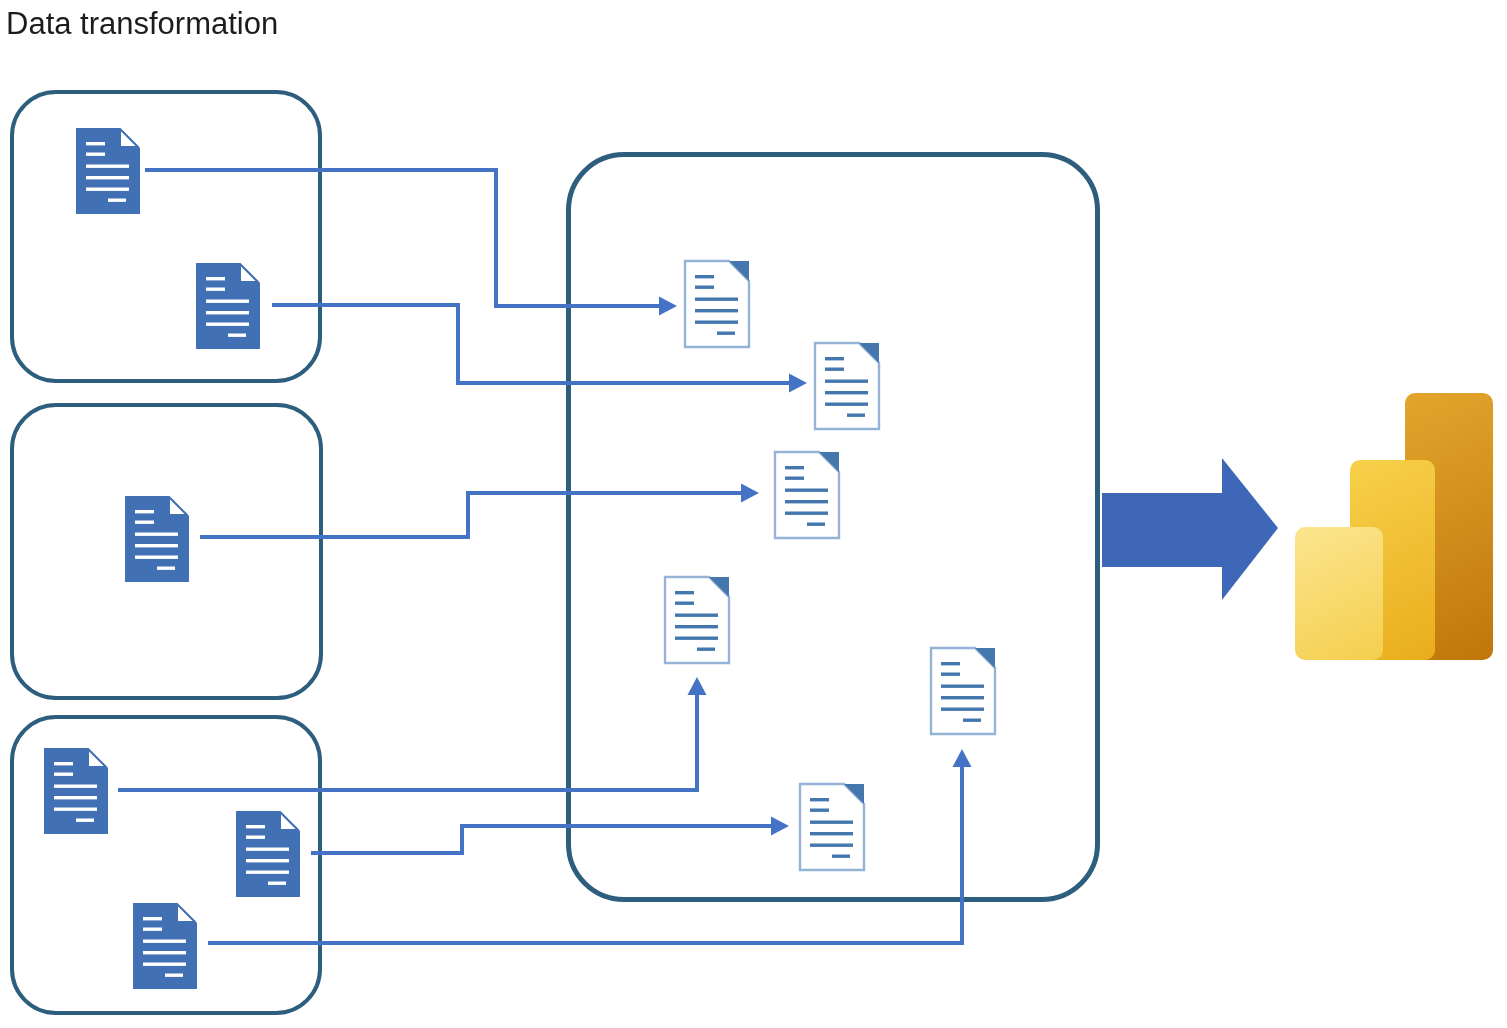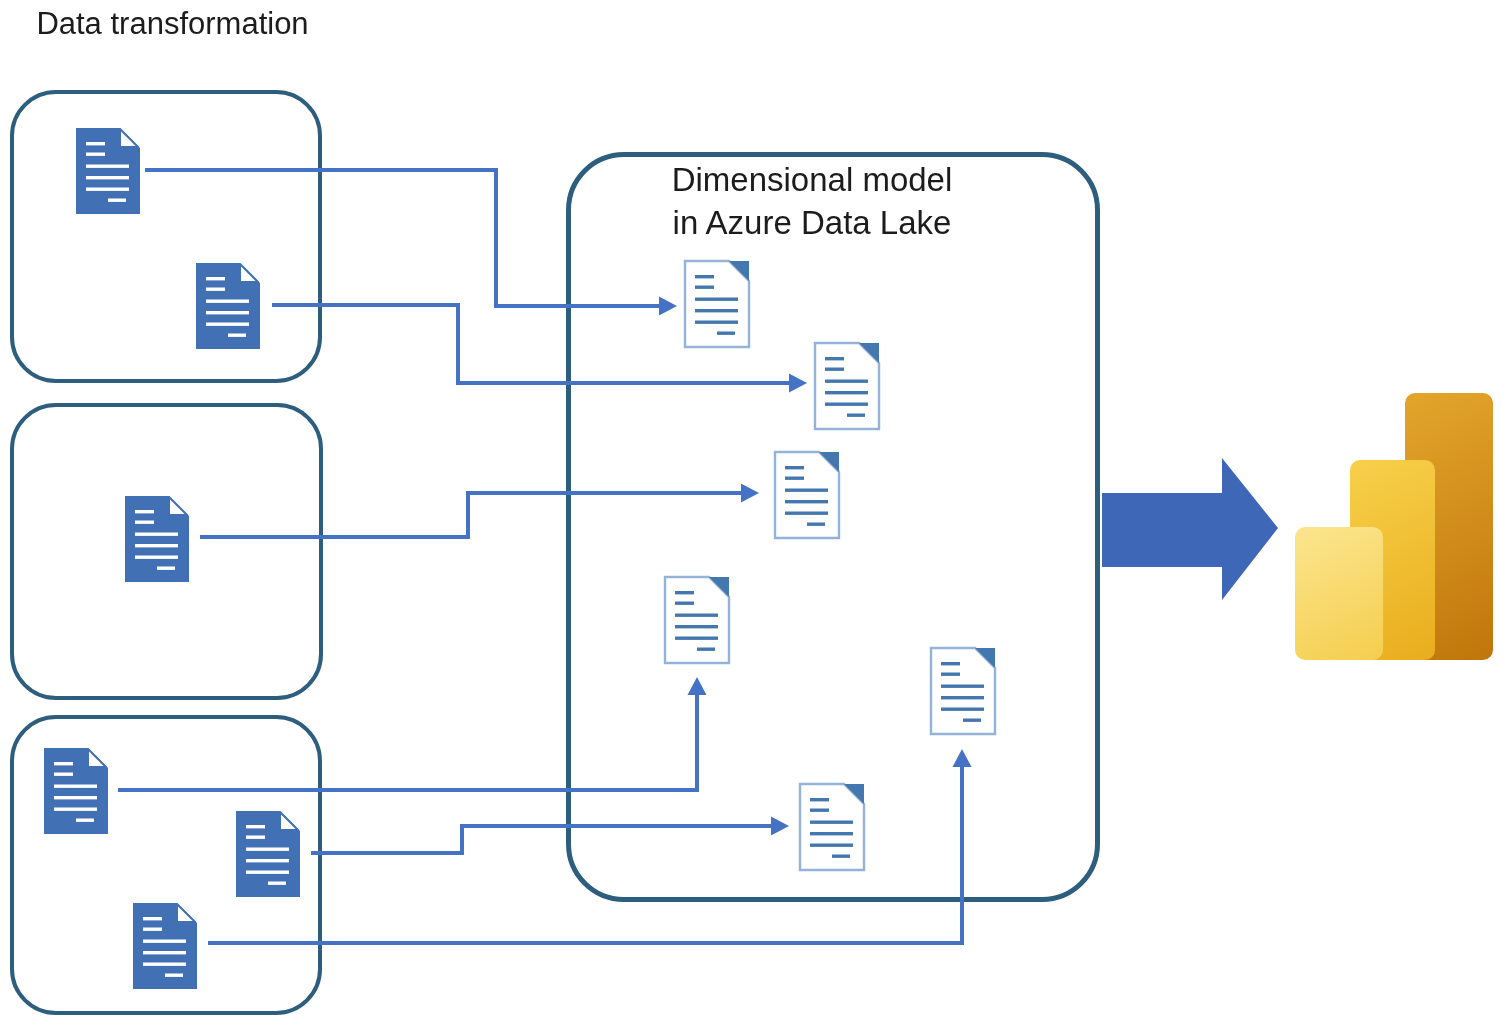--- a/index.html
+++ b/index.html
@@ -5,23 +5,23 @@
   html,body{margin:0;padding:0;background:#ffffff;}
   #canvas{
     position:relative;
     width:1507px;height:1028px;
     background:#ffffff;
     font-family:"Liberation Sans", sans-serif;
     overflow:hidden;
   }
   .diagram-title{
     position:absolute;
-    text-align:center;
     color:#1c1c1c;
     white-space:nowrap;
+    padding-left:6px;
   }
   #dataflow-title{left:0;top:2px;width:345px;font-size:31px;line-height:43px;}
   #lake-title{left:617px;top:158px;width:390px;font-size:33px;line-height:43px;}
   .title-line{display:block;}
   .gbox{
     position:absolute;
     border:4.5px solid;
     border-radius:46px;
     background:transparent;
     box-sizing:border-box;
@@ -34,24 +34,20 @@
 </style>
 </head>
 <body>
 
 <div id="canvas">
 
   <div id="dataflow-title" class="diagram-title" style="color: rgb(28, 28, 28);">
     <span class="title-line">Data transformation</span>
   </div>
 
-  <div id="lake-title" class="diagram-title" style="color: rgb(28, 28, 28);">
-    <span class="title-line">Dimensional model</span>
-    <span class="title-line">in Azure Data Lake</span>
-  </div>
 
 <div class="gbox" style="left: 10px; top: 90px; width: 312px; height: 293px; border-color: rgb(45, 94, 125);"></div>
     <div class="gbox" style="left: 10px; top: 403px; width: 313px; height: 297px; border-color: rgb(45, 94, 125);"></div>
     <div class="gbox" style="left: 10px; top: 715px; width: 312px; height: 300px; border-color: rgb(45, 94, 125);"></div>
     <div class="gbox big" style="left: 566px; top: 152px; width: 534px; height: 750px; border-color: rgb(45, 94, 125);"></div>
     <div class="doc" style="left: 73px; top: 125px;">
       <svg width="70" height="92" viewBox="0 0 70 90">
         <path d="M3 2 H47 L67 22 V88 H3 Z" fill="#4170B4"></path>
         <path d="M47 3 V21 H65 Z" fill="#FFFFFF" stroke="#4170B4" stroke-width="2" stroke-linejoin="round"></path>
         <rect x="13" y="16" width="19" height="3.4" fill="#FFFFFF"></rect>

